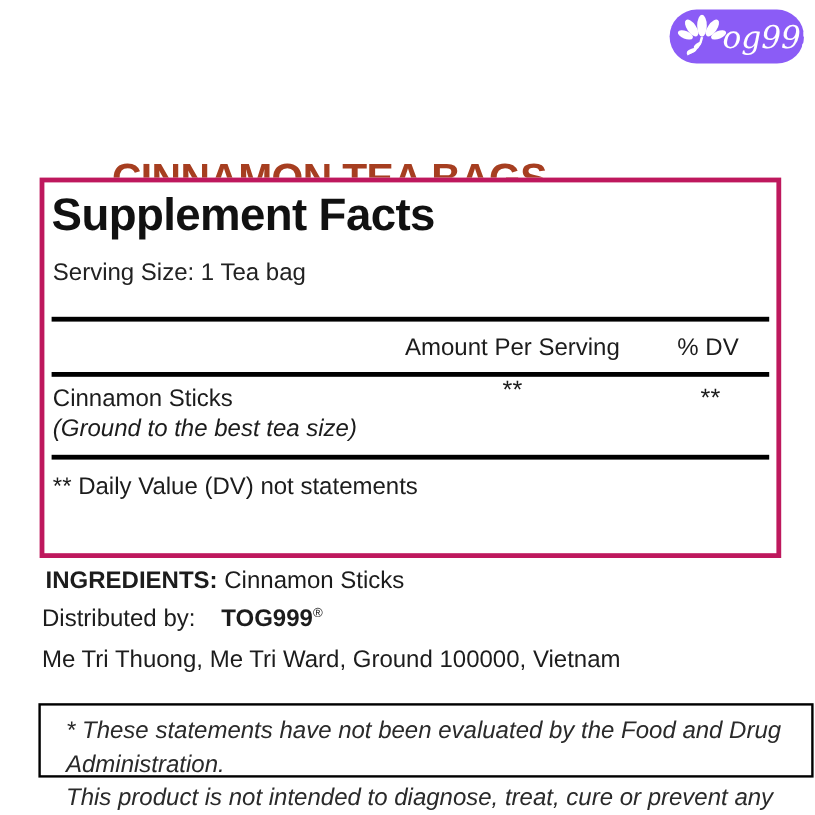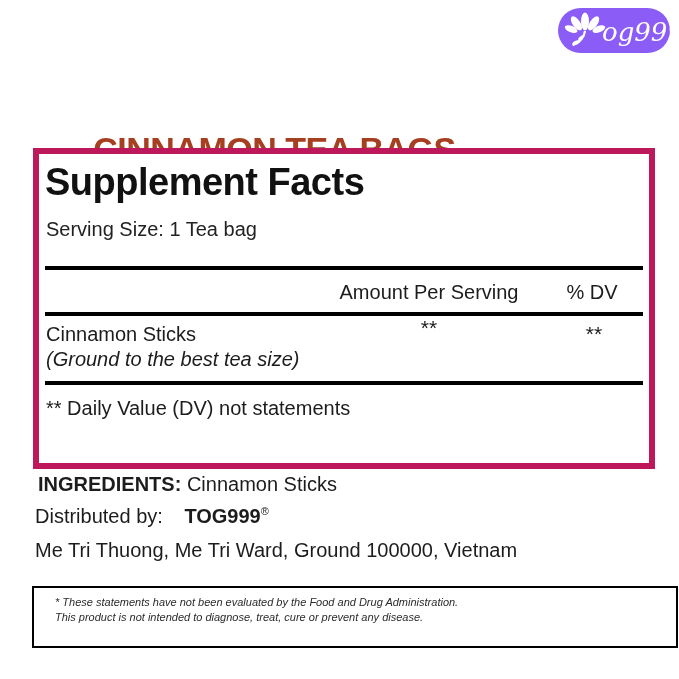--- a/index.html
+++ b/index.html
@@ -57,21 +57,21 @@
     margin-top: 48px;
   }
 
   
   .facts-box {
     position: absolute;
     left: 33px;
     top: 148px;
     width: 610px;
     height: 309px;
-    border: 6px solid #be185d;
+    border: 4px solid #be185d;
     background: #ffffff;
   }
   .facts-heading {
     position: absolute;
     left: 6px;
     top: 8px;
     font-size: 38px;
     font-weight: 800;
     letter-spacing: -0.5px;
     color: #111111;
@@ -189,21 +189,21 @@
   .disclaimer-box {
     position: absolute;
     left: 32px;
     top: 586px;
     width: 611px;
     height: 51px;
     border: 2px solid #000000;
     padding: 7px 10px 0 21px;
     box-sizing: content-box;
     font-style: italic;
-    font-size: 11px;
+    font-size: 20px;
     line-height: 1.4;
     color: #2a2a2a;
   }
 </style>
 </head>
 <body>
 
 <div class="page">
 
   <div class="logo">

